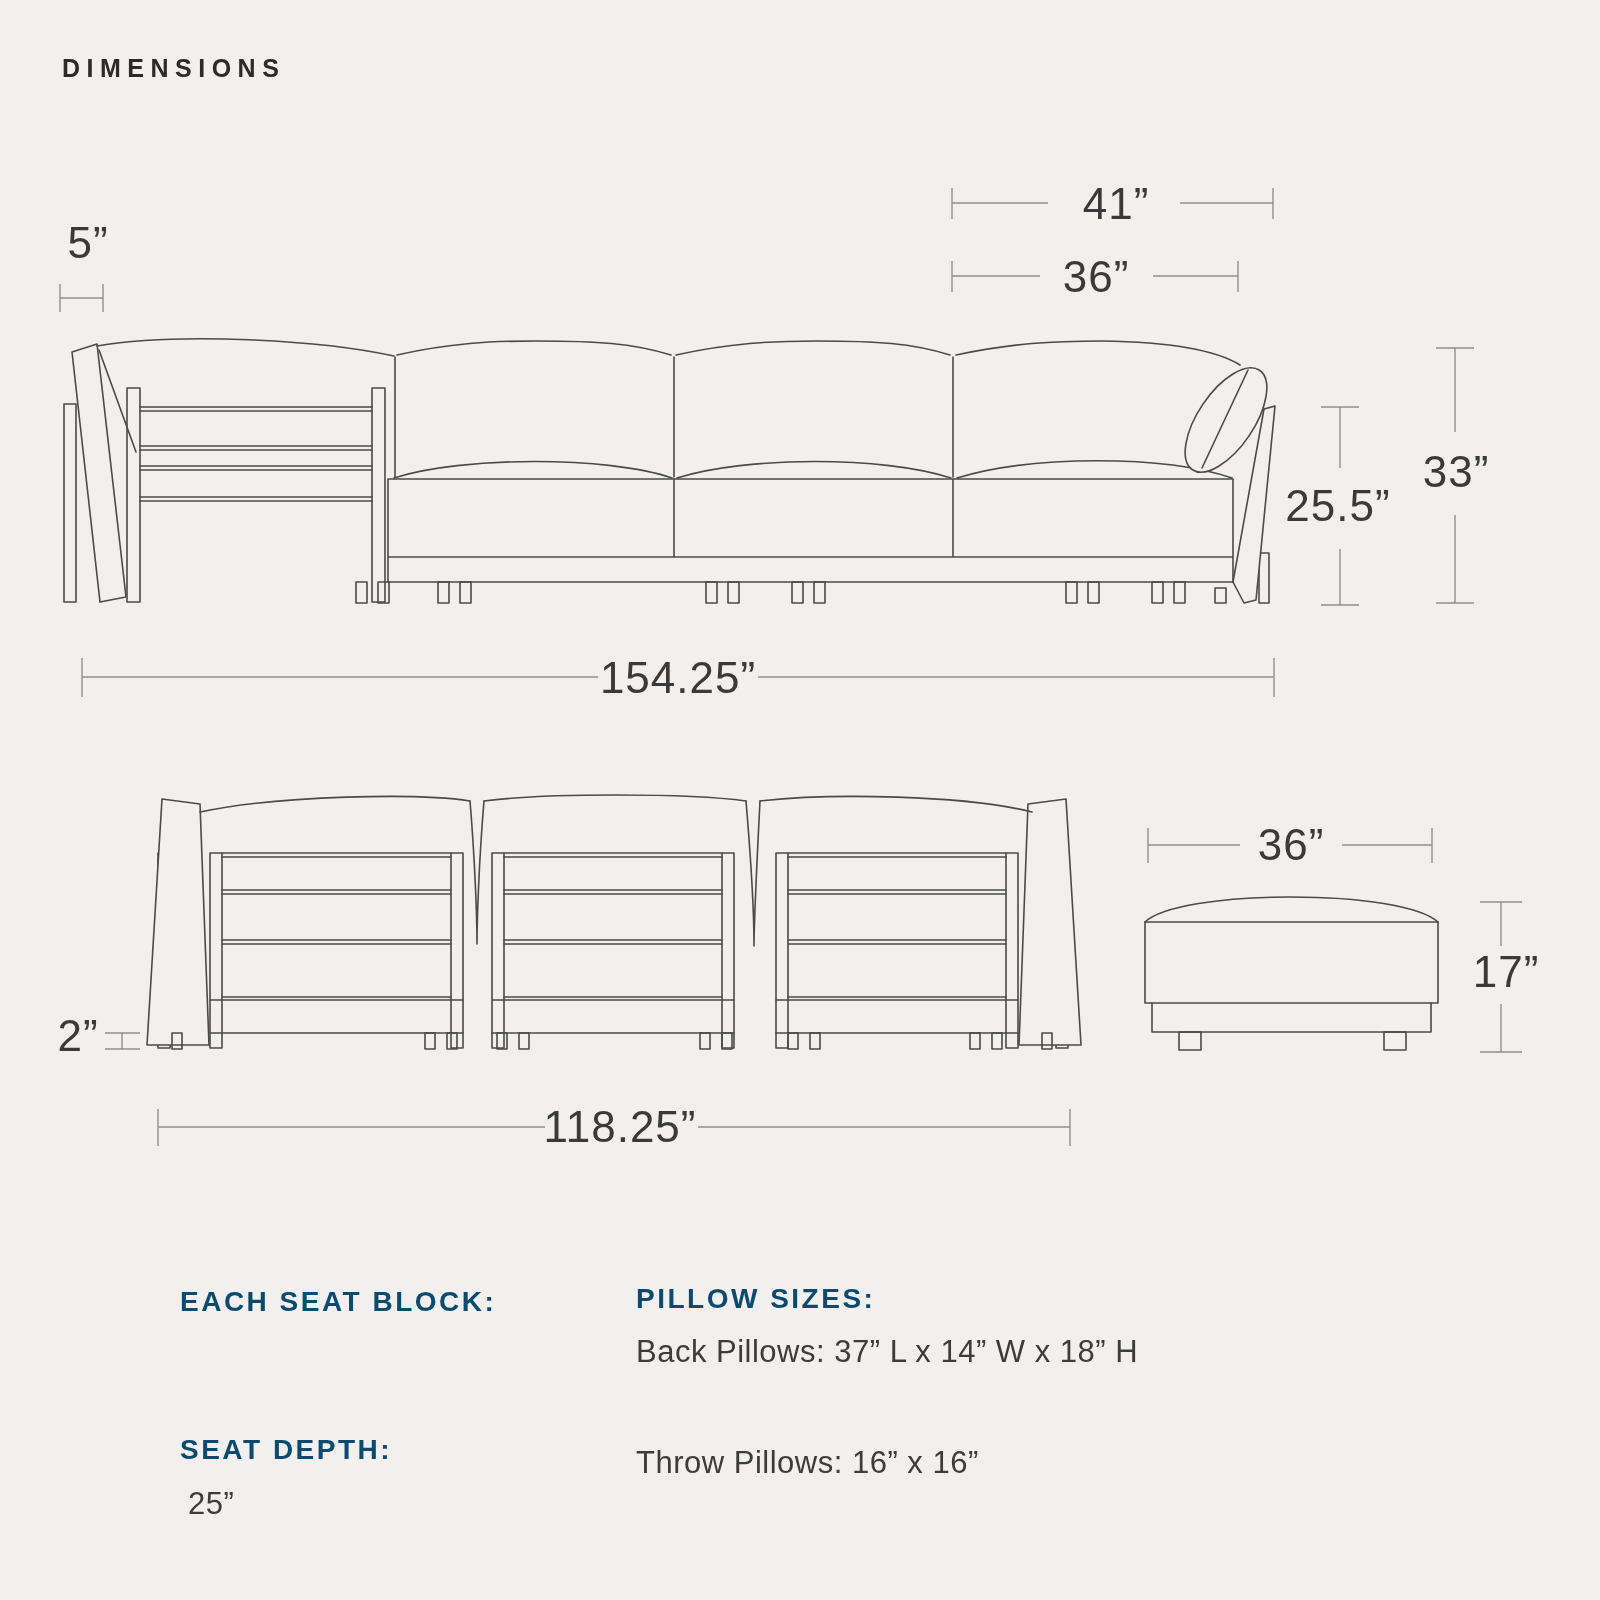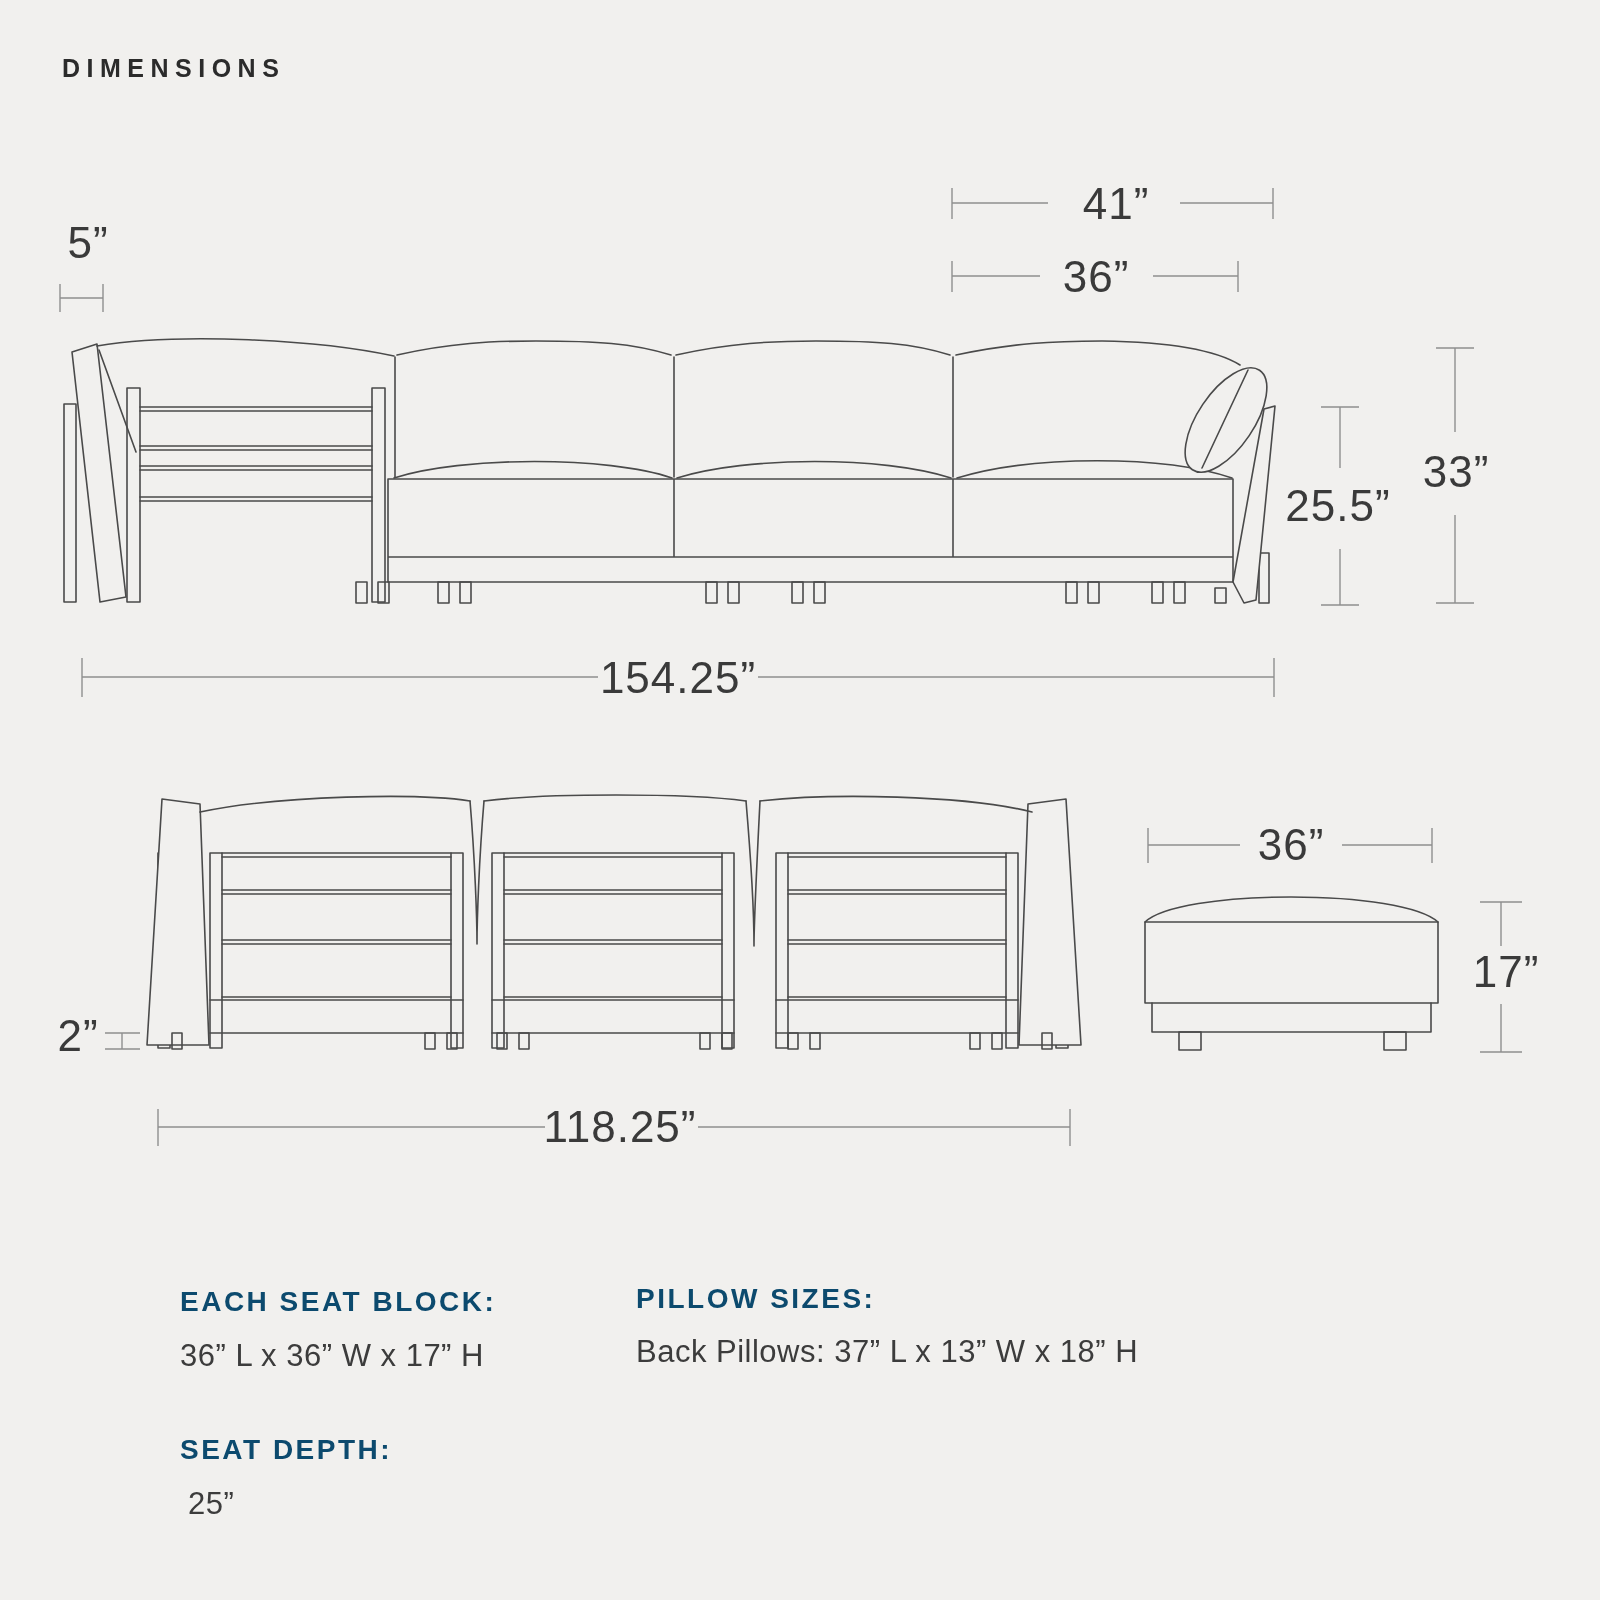--- a/index.html
+++ b/index.html
@@ -187,21 +187,21 @@
     <g>
       <path class="dimline" d="M1148,828 V863 M1432,828 V863 M1148,845 H1240 M1342,845 H1432"></path>
       <text class="dimtext" x="1291" y="860">36”</text>
 
       <path class="dimline" d="M1480,902 H1522 M1501,902 V946 M1501,1004 V1052 M1480,1052 H1522"></path>
       <text class="dimtext" x="1506" y="987">17”</text>
     </g>
   </svg>
 
   <div class="spec-h" style="left:180px; top:1286px;">EACH SEAT BLOCK:</div>
-  <div class="spec-v" style="left:180px; top:1338px;">36” L x 36” W x 17” H</div>
 
   <div class="spec-h" style="left:180px; top:1434px;">SEAT DEPTH:</div>
   <div class="spec-v" style="left:188px; top:1486px;">25”</div>
 
   <div class="spec-h" style="left:636px; top:1283px;">PILLOW SIZES:</div>
-  <div class="spec-v" style="left:636px; top:1334px;">Back Pillows: 37” L x 13” W x 18” H</div>
+  <div class="spec-v" style="left:636px; top:1334px;">Back Pillows: 37” L x 14” W x 18” H</div>
+  <div class="spec-v" style="left:636px; top:1445px;">Throw Pillows: 16” x 16”</div>
 
 </div>
 
 </body></html>

